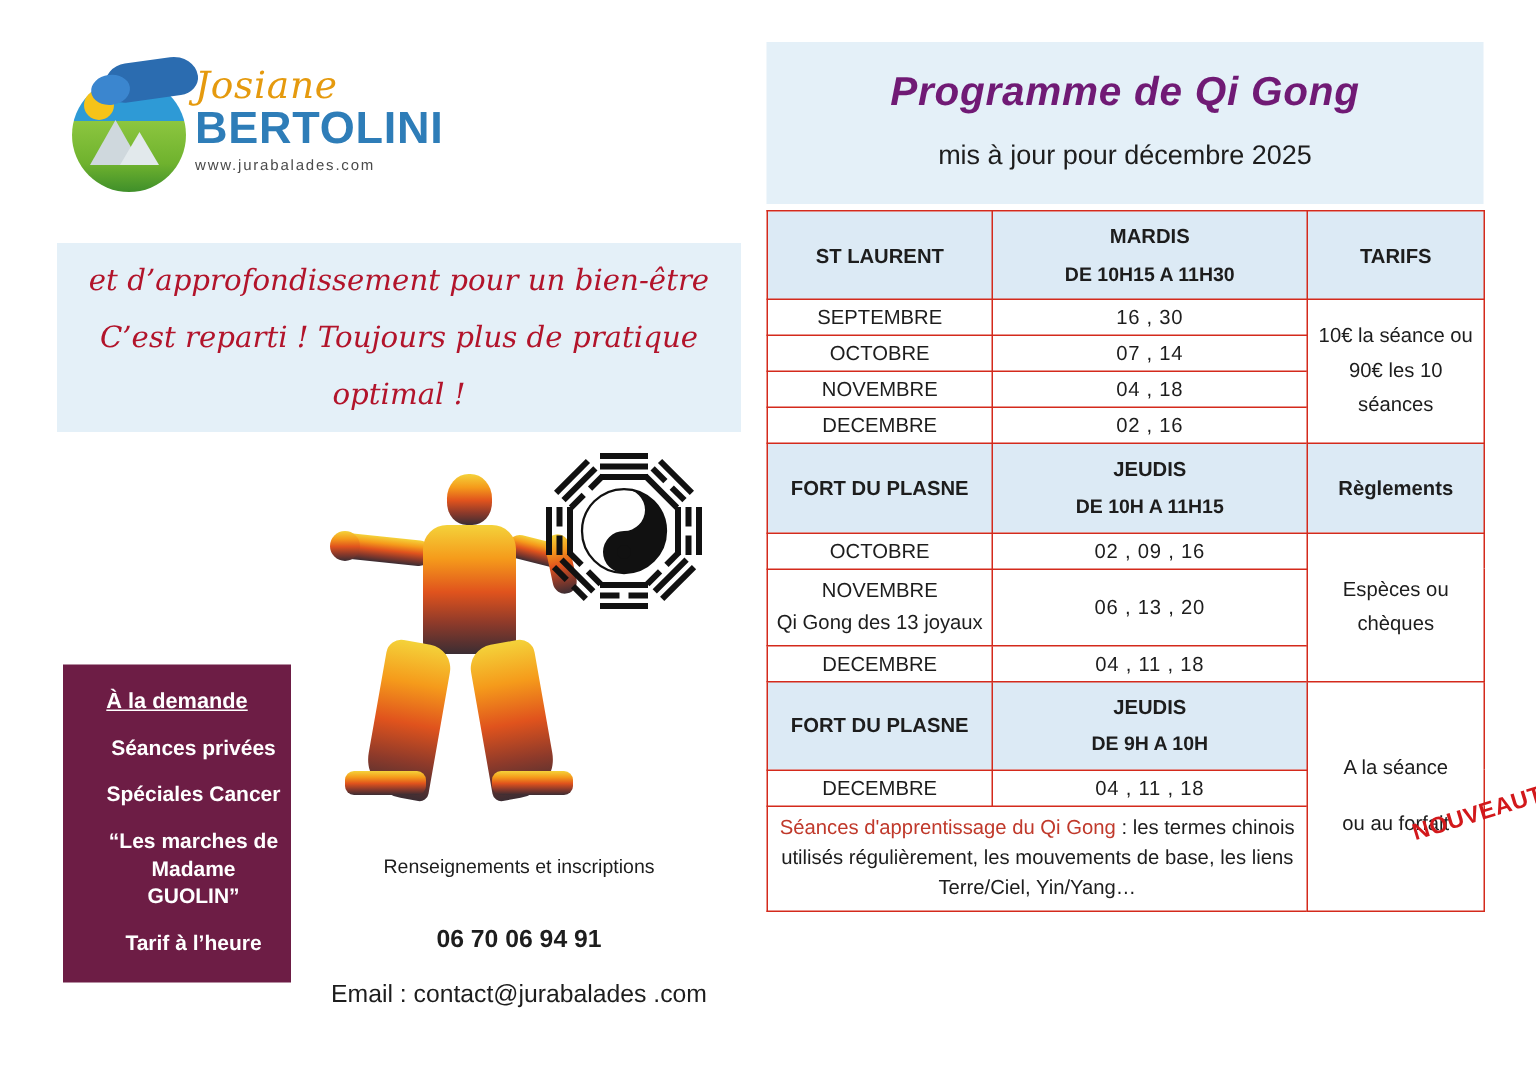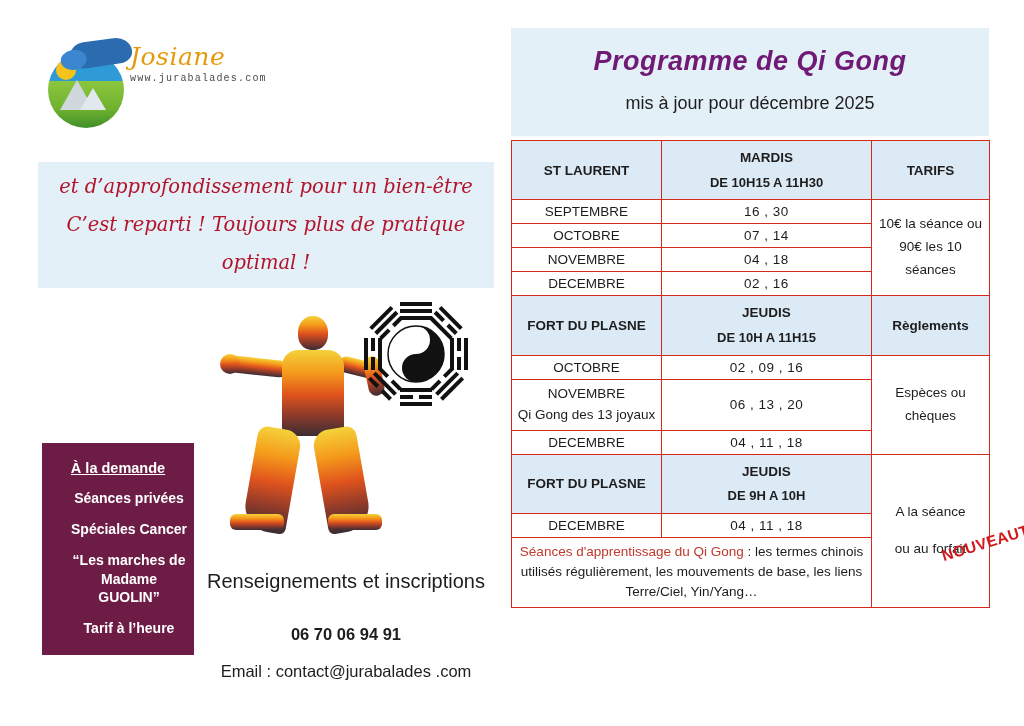--- a/index.html
+++ b/index.html
@@ -119,21 +119,20 @@
     color: #2e7db8;
     line-height: 1;
     letter-spacing: 0.5px;
     margin-top: 2px;
   }
   .logo-url {
     font-size: 10px;
     color: #4a4a4a;
     letter-spacing: 1.2px;
     margin-top: 4px;
-    font-family: Liberation Mono, monospace;
   }
 
   
   .intro-box {
     position: absolute;
     left: 38px;
     top: 162px;
     width: 456px;
     height: 126px;
     background: #e4f0f8;
@@ -297,21 +296,21 @@
   
   .contact {
     position: absolute;
     left: 196px;
     top: 570px;
     width: 300px;
     text-align: center;
     color: #1d1d1d;
   }
   .contact-line1 {
-    font-size: 20px;
+    font-size: 13px;
     margin-bottom: 32px;
   }
   .contact-phone {
     font-size: 16.5px;
     font-weight: bold;
     margin-bottom: 18px;
     margin-top: 15px;
   }
   .contact-email {
     font-size: 16.5px;
@@ -443,20 +442,21 @@
   <div class="logo-wrap">
     <div class="logo-mark">
       <div class="logo-circle"></div>
       <div class="logo-sun"></div>
       <div class="logo-peak"></div>
       <div class="logo-peak2"></div>
       <div class="logo-cloud"></div>
     </div>
     <div class="logo-text">
       <div class="logo-josiane">Josiane</div>
+      <div class="logo-bertolini">BERTOLINI</div>
       <div class="logo-url">www.jurabalades.com</div>
     </div>
   </div>
 
   <div class="intro-box">
     <div class="intro-line">et d’approfondissement pour un bien-être</div>
     <div class="intro-line">C’est reparti ! Toujours plus de pratique</div>
     <div class="intro-line">optimal !</div>
   </div>
 

